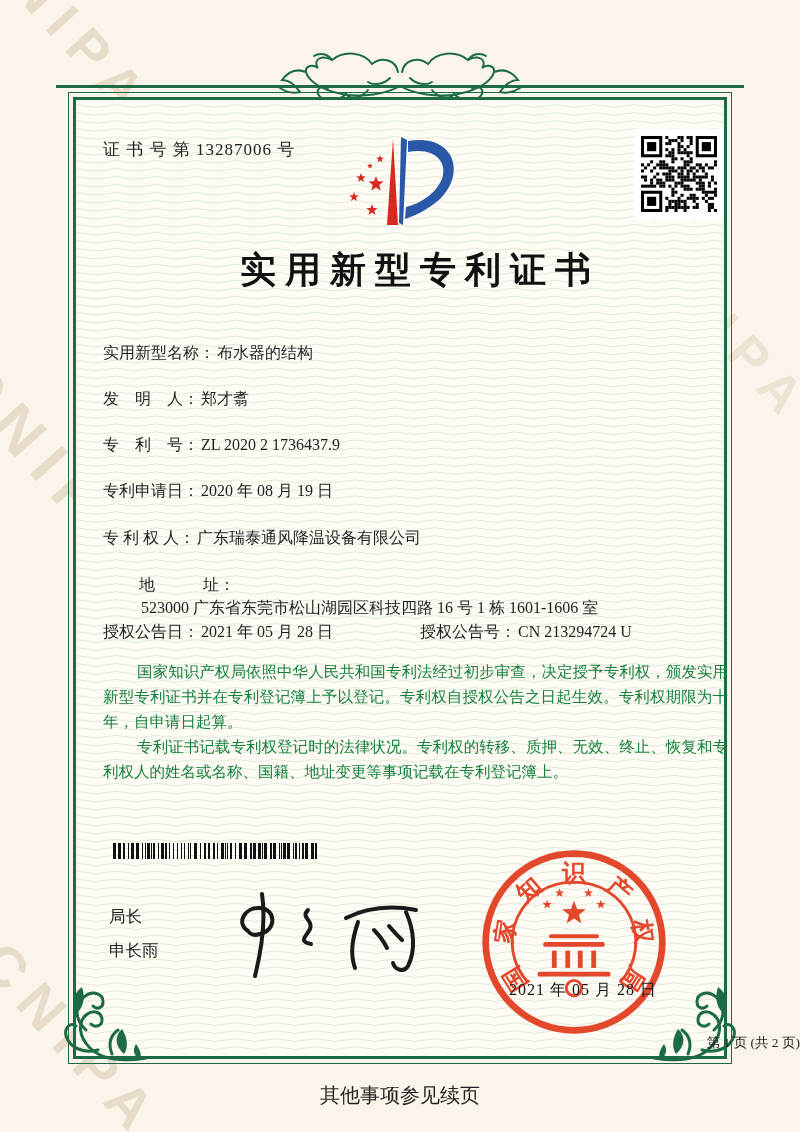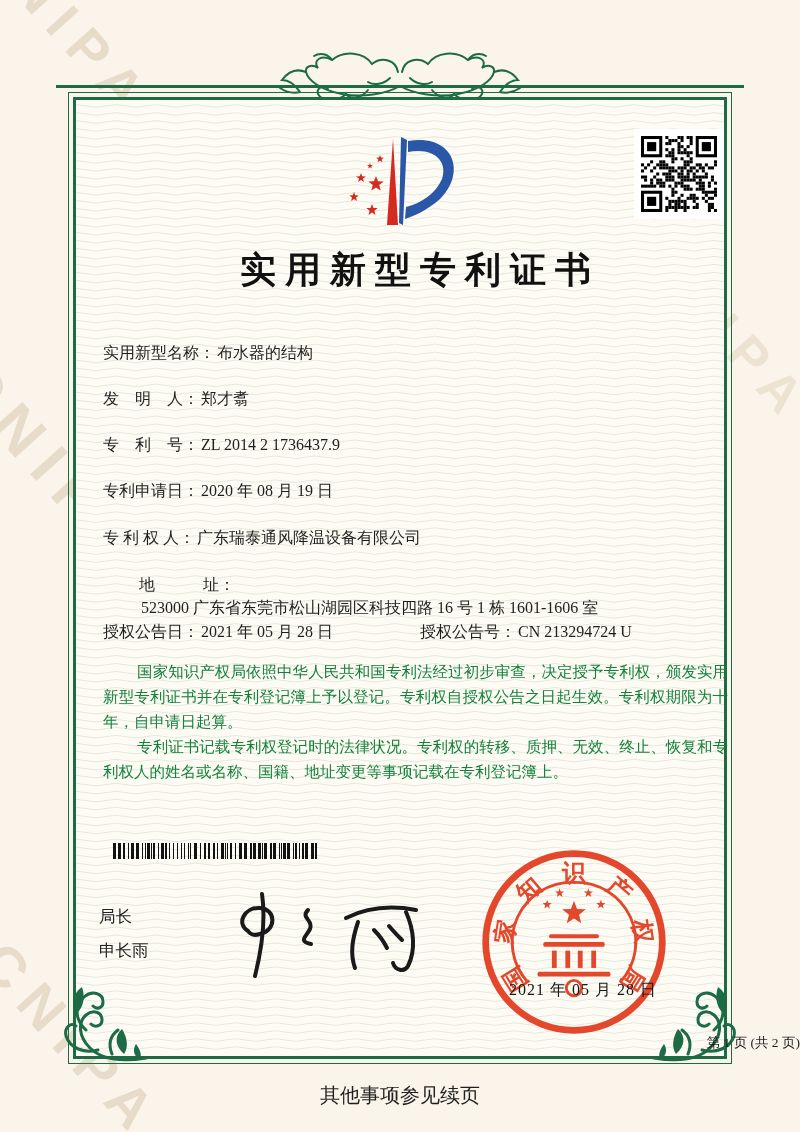--- a/index.html
+++ b/index.html
@@ -46,21 +46,21 @@
   .row .val{margin-left:2px;}
   .r1{top:343px;} .r2{top:389px;} .r3{top:435px;} .r4{top:481px;}
   .r5{top:528px;} .r6{top:575px;} .r7{top:622px;}
   .r6{white-space:normal;margin-left:36px;}
   .r6 .val{display:inline-block; width:500px; vertical-align:top; line-height:1.5;}
   .pair2{position:absolute; left:317px; top:0; white-space:nowrap;}
   .paras{position:absolute; left:103px; right:72px; top:659px; font-size:15.5px;
       line-height:1.62; text-align:justify; color:#15803d;}
   .paras p{text-indent:2.2em;}
   .barcode{position:absolute; left:113px; top:843px; width:208px; height:16px;}
-  .sig-block{position:absolute; left:99px; top:906px; font-size:16.5px;
+  .sig-block{position:absolute; left:109px; top:906px; font-size:16.5px;
       font-family:"Liberation Sans","DejaVu Sans",sans-serif; color:#222;}
   .sig-block div+div{margin-top:12px;}
   .signature{position:absolute; left:218px; top:884px; width:220px; height:104px;}
   .seal{position:absolute; left:478px; top:846px; width:192px; height:192px; opacity:.93;}
   .seal-date{position:absolute; left:498px; top:980px; width:170px; text-align:center;
       font-size:16px; color:#161616; letter-spacing:1px;}
   .page-info{position:absolute; left:0; right:0; top:1034px; text-align:right; font-size:13.5px;}
   .cont-note{position:absolute; left:0; right:0; top:1082px; text-align:center; font-size:20px;}
 </style>
 </head>
@@ -239,20 +239,21 @@
       <path d="M34,52 C23,42 22,28 32,19 C40,12 51,15 51,24 C51,30 45,32 41,28"></path>
       <path d="M60,76 C56,66 58,58 66,52"></path>
     </g>
     <g fill="var(--green)">
       <path d="M72,76 C63,68 62,58 70,51 C75,59 77,69 72,76 Z"></path>
       <path d="M26,34 C19,26 21,15 30,9 C33,18 32,28 26,34 Z"></path>
       <path d="M88,82 C82,78 80,72 84,66 C88,71 90,77 88,82 Z"></path>
     </g>
   </svg>
 
+  <div class="cert-no">证 书 号 第 13287006 号</div>
 
   <svg class="logo" viewBox="0 0 140 112">
     <polygon points="63,12 57,98 68,98" fill="var(--red)"></polygon>
     <polygon points="71,10 77,13 73,98 69,96" fill="var(--blue)"></polygon>
     <path d="M78,14 C122,6 138,44 110,72 C96,84 84,89 75,92 L76,80 C92,76 106,66 112,52 C118,34 104,20 78,25 Z" fill="var(--blue)"></path>
     <g id="logo-stars">
         <polygon points="50.0,28.0 51.0,30.6 53.8,30.8 51.6,32.5 52.4,35.2 50.0,33.7 47.6,35.2 48.4,32.5 46.2,30.8 49.0,30.6" fill="var(--red)"></polygon>
         <polygon points="40.0,36.0 40.7,38.0 42.9,38.1 41.2,39.4 41.8,41.4 40.0,40.3 38.2,41.4 38.8,39.4 37.1,38.1 39.3,38.0" fill="var(--red)"></polygon>
         <polygon points="31.0,46.0 32.2,49.3 35.8,49.5 33.0,51.6 33.9,55.0 31.0,53.1 28.1,55.0 29.0,51.6 26.2,49.5 29.8,49.3" fill="var(--red)"></polygon>
         <polygon points="46.0,49.0 48.0,54.3 53.6,54.5 49.2,58.0 50.7,63.5 46.0,60.4 41.3,63.5 42.8,58.0 38.4,54.5 44.0,54.3" fill="var(--red)"></polygon>
@@ -488,21 +489,21 @@
   <h1 class="title">实用新型专利证书</h1>
 
   <div class="fields">
     <div class="row r1">
       <span class="lab">实用新型名称：</span><span class="val">布水器的结构</span>
     </div>
     <div class="row r2">
       <span class="lab">发　明　人：</span><span class="val">郑才翥</span>
     </div>
     <div class="row r3">
-      <span class="lab">专　利　号：</span><span class="val">ZL 2014 2 1736437.9</span>
+      <span class="lab">专　利　号：</span><span class="val">ZL 2020 2 1736437.9</span>
     </div>
     <div class="row r4">
       <span class="lab">专利申请日：</span><span class="val">2020 年 08 月 19 日</span>
     </div>
     <div class="row r5">
       <span class="lab">专 利 权 人：</span><span class="val">广东瑞泰通风降温设备有限公司</span>
     </div>
     <div class="row r6">
       <span class="lab">地　　　址：</span><span class="val">523000 广东省东莞市松山湖园区科技四路 16 号 1 栋 1601-1606 室</span>
     </div>

